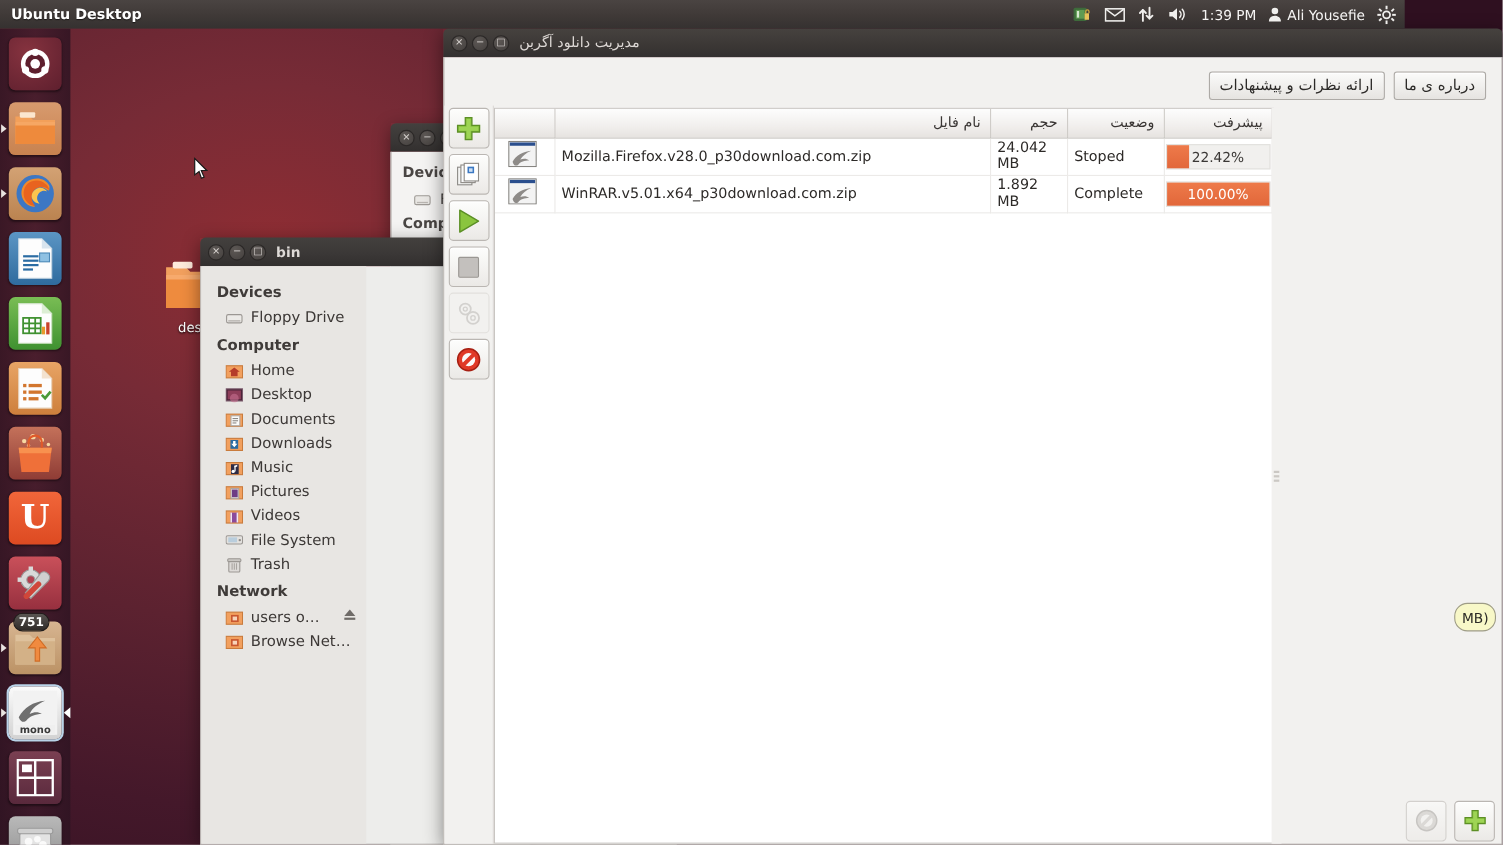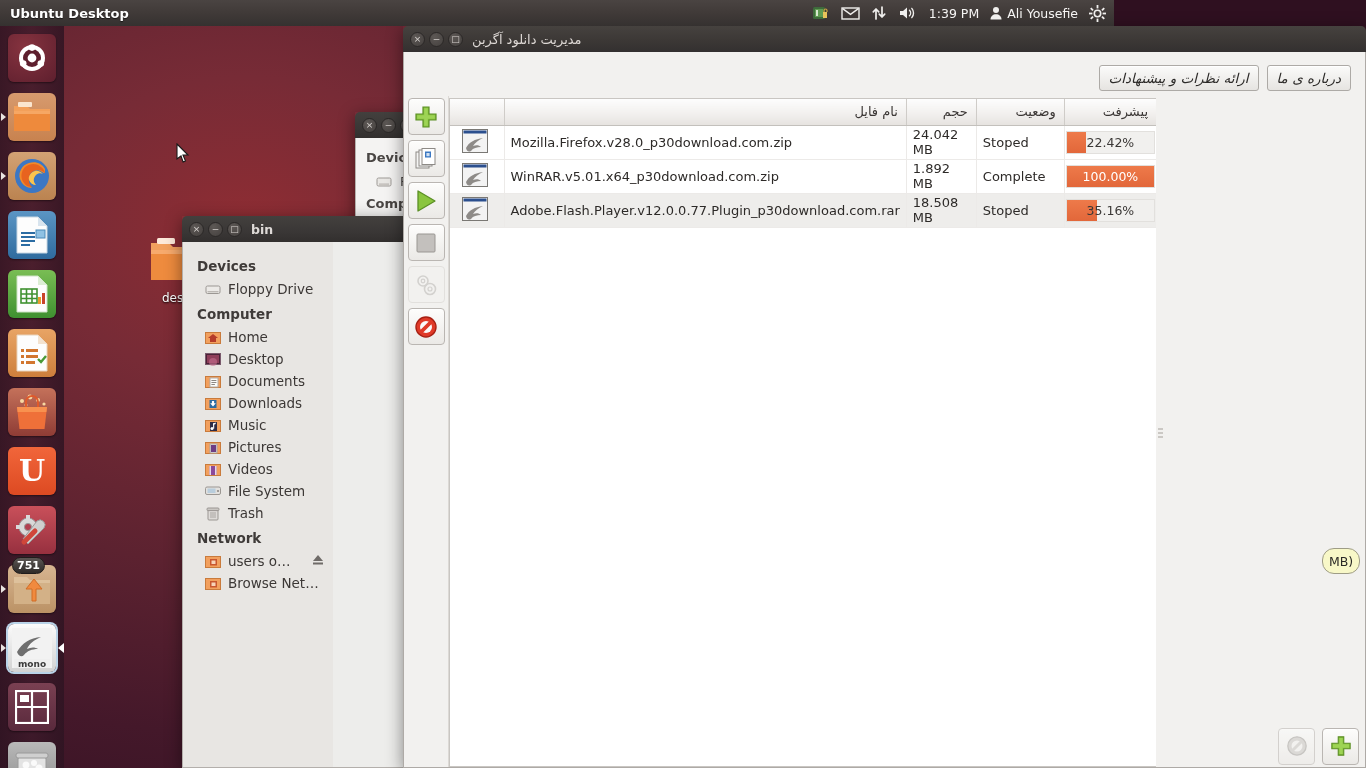--- a/index.html
+++ b/index.html
@@ -7,21 +7,21 @@
     width: 1366px; height: 768px; overflow: hidden;
     font-family: "DejaVu Sans", sans-serif;
   }
   body {
     position: relative;
     background: radial-gradient(ellipse 900px 700px at 18% 30%, #8f2d33 0%, #772b36 22%, #5c2230 48%, #44182a 72%, #2f1020 100%);
   }
 
   
   #top-panel {
-    position: absolute; top: 0; left: 0; width: 1114px; height: 26px;
+    position: absolute; top: 0; left: 0; width: 1277px; height: 26px;
     background: linear-gradient(to bottom, #4a4442 0%, #403a38 50%, #353130 100%);
     display: flex; align-items: center; z-index: 500;
     color: #f2f1f0;
   }
   #panel-title {
     font-size: 13px; font-weight: bold; margin-left: 10px;
     color: #ffffff; text-shadow: 0 1px 1px rgba(0,0,0,.6);
   }
   #tray { margin-left: auto; display: flex; align-items: center; gap: 11px; padding-right: 8px; }
   .tray-ico { display: inline-flex; align-items: center; justify-content: center; height: 26px; }
@@ -99,21 +99,21 @@
 
   
   #dlman { left: 403px; top: 26px; width: 963px; height: 742px; z-index: 200; }
   #dlman .titlebar { background: linear-gradient(to bottom,#46423f 0%,#3b3735 60%,#333030 100%); }
   #dl-body {
     width:100%; height:716px; background:#f2f1ef;
     border:1px solid #aeaaa6; border-top:none; position:relative;
   }
   #dl-toolbar-top {
     position:absolute; right:0; top:0; height:44px; width:100%;
-    display:flex; align-items:center; justify-content:flex-end; gap:8px; padding: 8px 14px 0 0; font-style: italic;
+    display:flex; align-items:center; justify-content:flex-end; gap:8px; padding: 8px 14px 0 0;
   }
   .gbtn {
     background: linear-gradient(to bottom,#fbfbfa,#e6e4e1);
     border:1px solid #adaaa6; border-radius:3px;
     font-size:13.5px; color:#2c2a28; padding: 4px 9px; direction: rtl;
     box-shadow: inset 0 1px 0 #fff;
   }
   #dl-left-bar {
     position:absolute; left:0; top:44px; width:45px; bottom:0;
     background:#f2f1ef; display:flex; flex-direction:column; align-items:center;
@@ -733,38 +733,20 @@
             <td>WinRAR.v5.01.x64_p30download.com.zip</td>
             <td style="text-align:left;">1.892 MB</td>
             <td>Complete</td>
             <td style="padding:0 1px;">
               <div class="pbar">
                 <div class="pfill" id="pf1" style="width: 100%; background: linear-gradient(rgb(238, 122, 74), rgb(226, 103, 58));"></div>
                 <div class="ptext on">100.00%</div>
               </div>
             </td>
           </tr>
-          <tr class="alt">
-            <td style="padding-left:12px;">
-              <svg class="ficon" viewBox="0 0 26 24">
-                <rect x="0.5" y="0.5" width="25" height="23" fill="#f3f3f3" stroke="#7a7874"></rect>
-                <rect x="1.5" y="1.5" width="23" height="3" fill="#2b4f8e"></rect>
-                <path d="M4 19c3-6 9-9 17-10-5 2-8 5-10 8 3-1 6-1 8 1-4 0-8 1-10 4-2 1-4 1-5-3z" fill="#8e8b88"></path>
-              </svg>
-            </td>
-            <td>Adobe.Flash.Player.v12.0.0.77.Plugin_p30download.com.rar</td>
-            <td style="text-align:left;">18.508 MB</td>
-            <td>Stoped</td>
-            <td style="padding:0 1px;">
-              <div class="pbar">
-                <div class="pfill" id="pf2" style="width: 35.16%; background: linear-gradient(rgb(238, 122, 74), rgb(226, 103, 58));"></div>
-                <div class="ptext">35.16%</div>
-              </div>
-            </td>
-          </tr>
         </tbody>
       </table>
     </div>
 
     <div id="splitter">
       <div class="grip">
           <div></div>
           <div></div>
           <div></div>
         </div>

